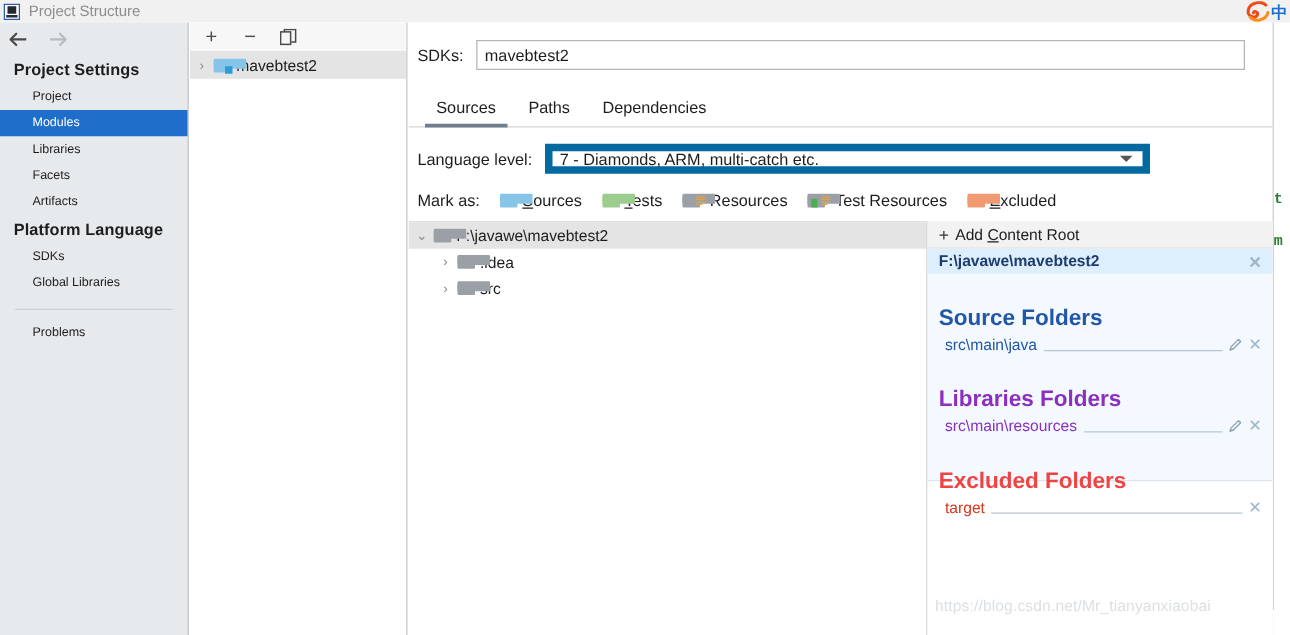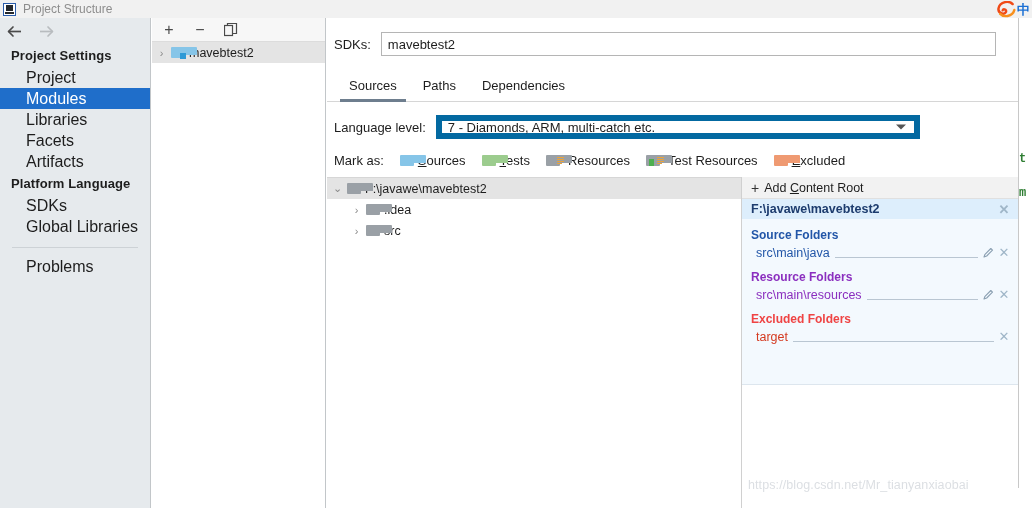--- a/index.html
+++ b/index.html
@@ -105,21 +105,21 @@
     cursor: pointer;
   }
   .nav-section {
     font-size: 13px;
     font-weight: bold;
     color: #1d1d1d;
     padding: 4px 0 4px 11px;
     letter-spacing: .1px;
   }
   .nav-item {
-    font-size: 16px;
+    font-size: 10px;
     color: #1d1d1d;
     padding: 4px 0 4px 26px;
     height: 21px;
     line-height: 13px;
     cursor: pointer;
   }
   .nav-item.selected {
     background: #1f6eca;
     color: #ffffff;
   }
@@ -364,23 +364,24 @@
   .root-header .x { margin-left: auto; }
   .x {
     color: #9fb6c8;
     font-size: 13px;
     cursor: pointer;
     line-height: 1;
     width: 12px; text-align: center;
   }
 
   .grp-title {
-    font-size: 12px;
+    font-size: 18px;
     font-weight: bold;
     padding: 9px 0 2px 9px;
+    margin-top: 16px;
   }
   .grp-src { color: #2256a8; }
   .grp-res { color: #8b2fbf; }
   .grp-exc { color: #ef4444; }
 
   .grp-row {
     display: flex; align-items: center;
     padding: 0 8px 0 14px;
     height: 17px;
     gap: 4px;
@@ -634,21 +635,21 @@
             <span class="val v-src">src\main\java</span>
             <span class="dash"></span>
             <span class="pencil">
               <svg width="11" height="11" viewBox="0 0 11 11">
                 <path d="M1 10 L2 7.3 L7.8 1.5 L9.5 3.2 L3.7 9 Z" fill="none" stroke="#8ba0b2" stroke-width="1.1" stroke-linejoin="round"></path>
               </svg>
             </span>
             <span class="x">✕</span>
           </div>
 
-          <div class="grp-title grp-res">Resource Folders</div>
+          <div class="grp-title grp-res">Libraries Folders</div>
           <div class="grp-row">
             <span class="val v-res">src\main\resources</span>
             <span class="dash"></span>
             <span class="pencil">
               <svg width="11" height="11" viewBox="0 0 11 11">
                 <path d="M1 10 L2 7.3 L7.8 1.5 L9.5 3.2 L3.7 9 Z" fill="none" stroke="#8ba0b2" stroke-width="1.1" stroke-linejoin="round"></path>
               </svg>
             </span>
             <span class="x">✕</span>
           </div>

